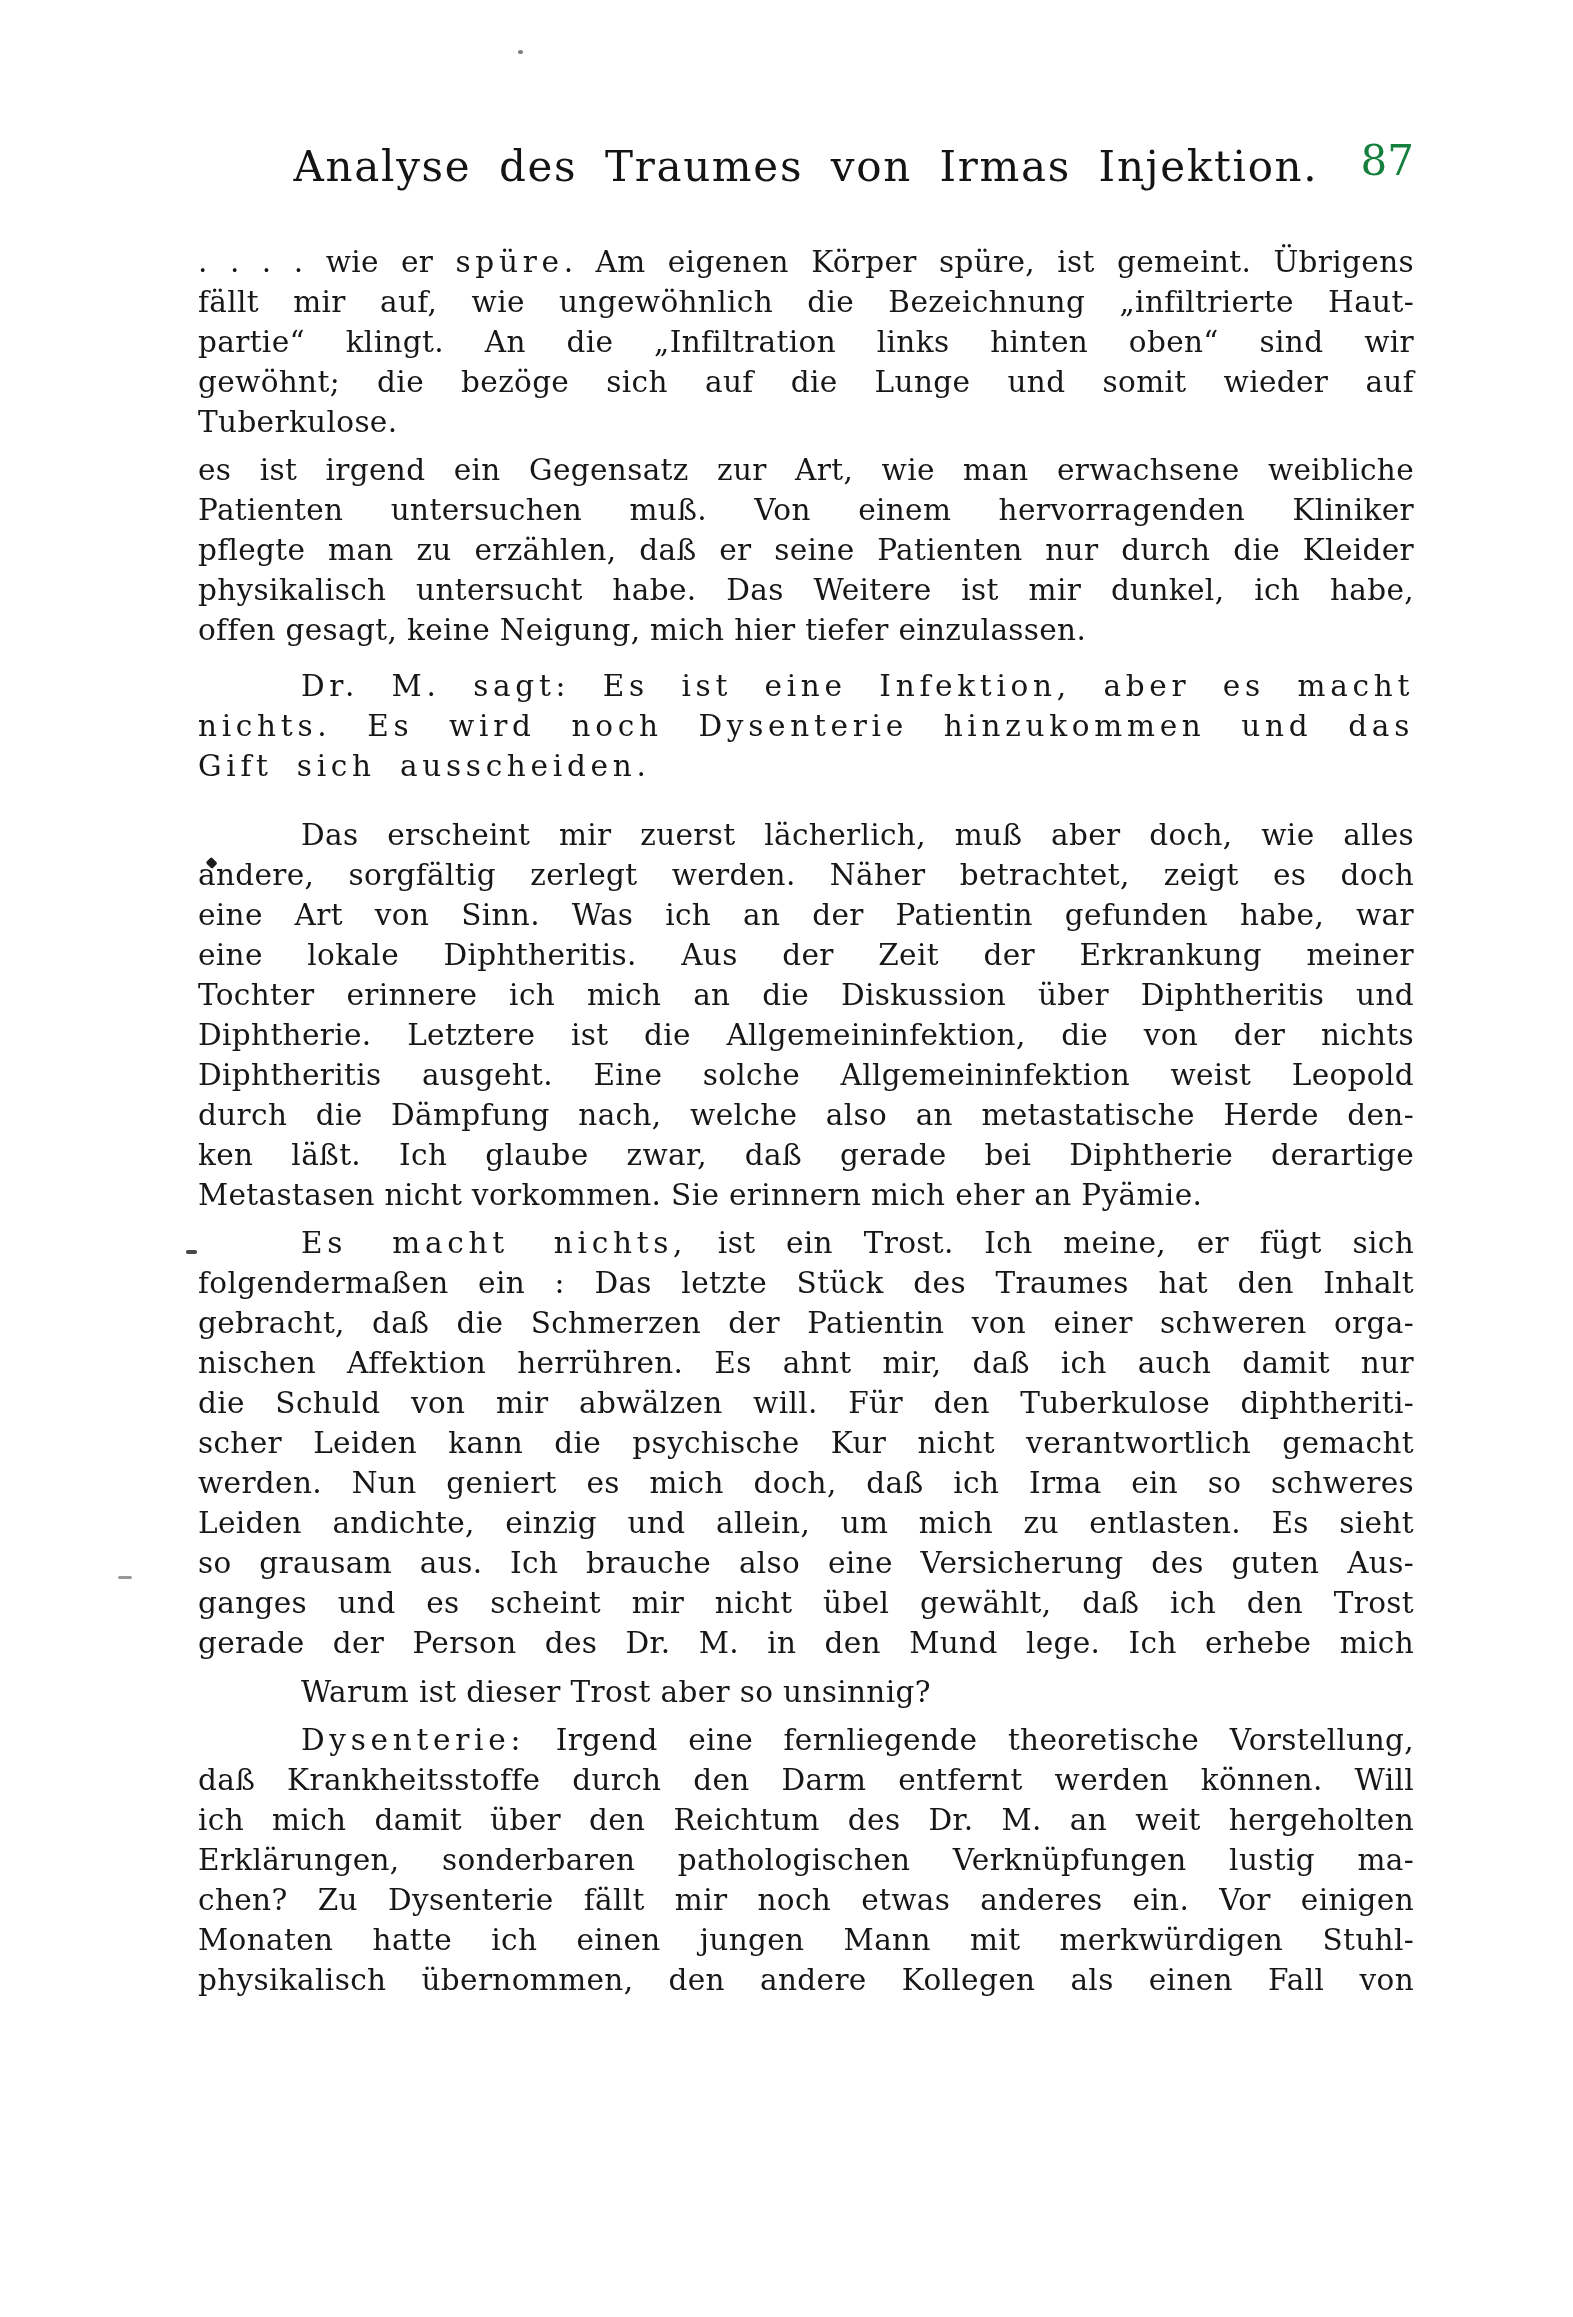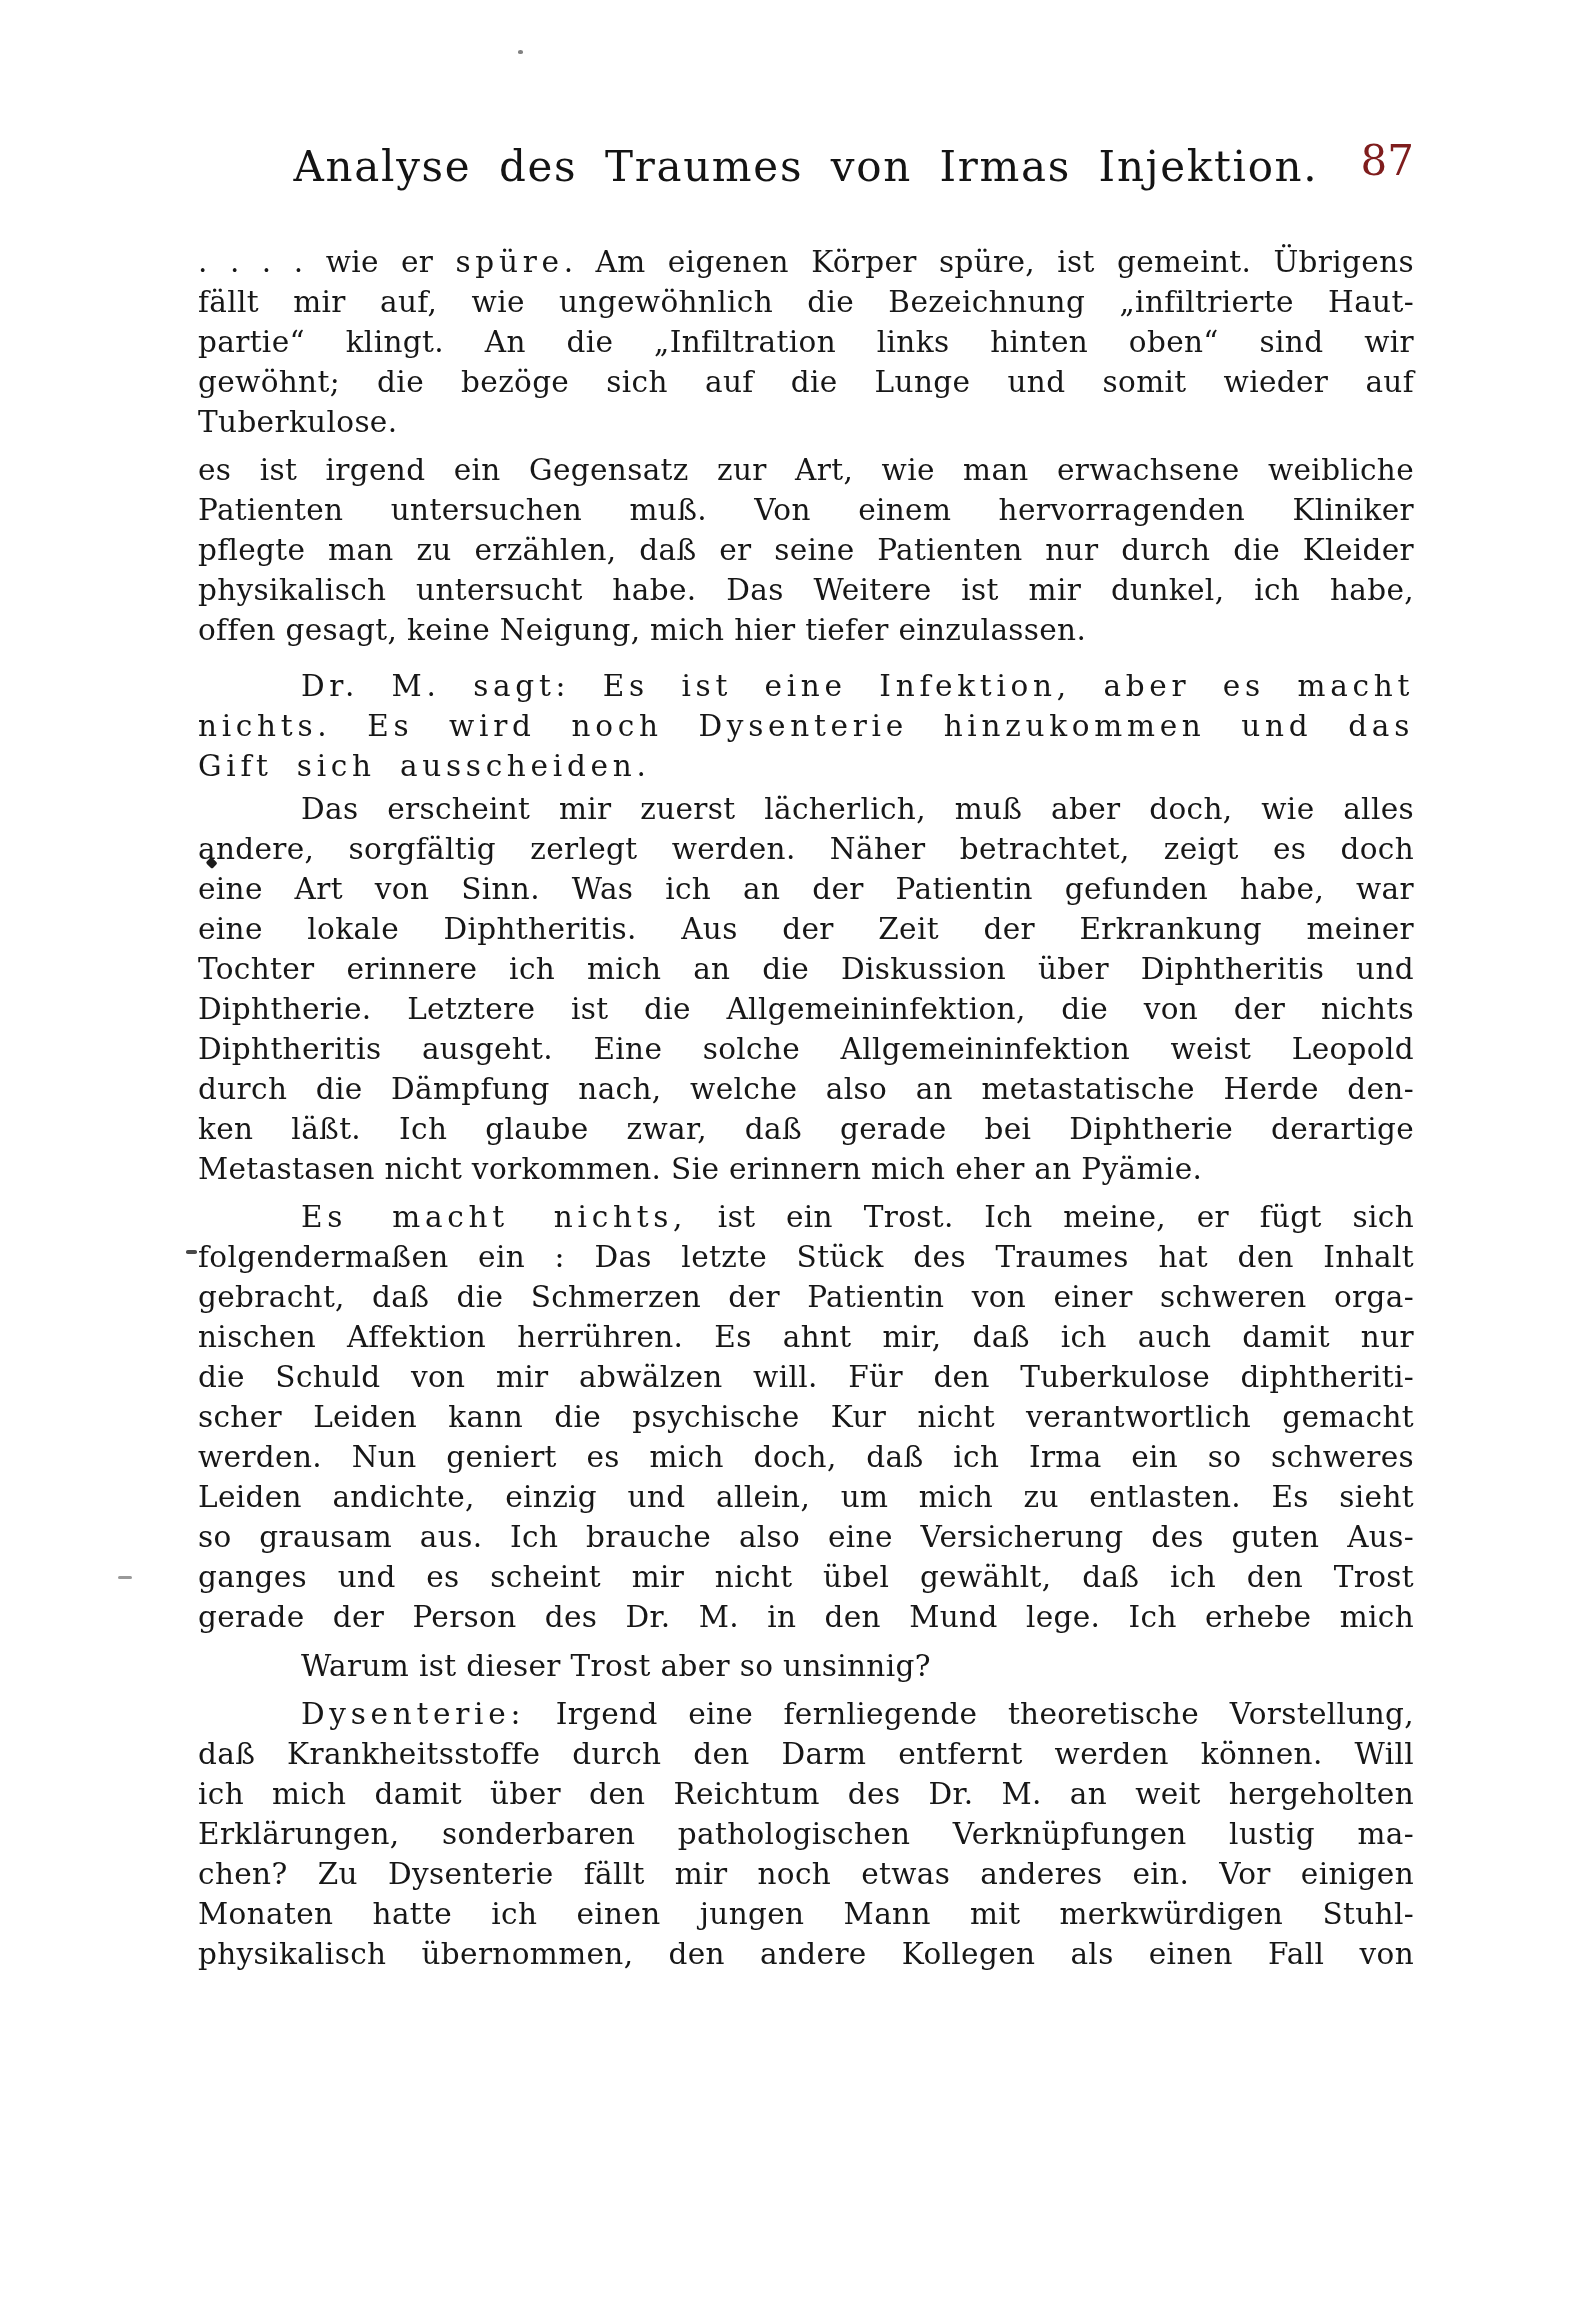--- a/index.html
+++ b/index.html
@@ -27,30 +27,30 @@
     line-height:42px;
     letter-spacing:0.04em;
     word-spacing:0.30em;
     color:#141414;
   }
   .page-number{
     position:absolute;
     right:0;top:-9.2px;
     font-size:42px;
     line-height:48px;
-    color:#7f1d1d;
+    color:#15803d;
   }
   .body-text{
     font-size:29.5px;
     line-height:40px;
     letter-spacing:0.012em;
     color:#171717;
   }
   .para{margin:0 0 8.3px 0;}
-  .para.vgap{margin-top:15.7px;margin-bottom:3px;}
+  .para.vgap{margin-top:15.7px;margin-bottom:29px;}
   .line{
     text-align:justify;
     text-align-last:justify;
     hyphens:none;
   }
   .line.last{text-align-last:left;}
   .line.indent{padding-left:103px;}
   .sp{
     letter-spacing:0.16em;
     word-spacing:0.34em;

